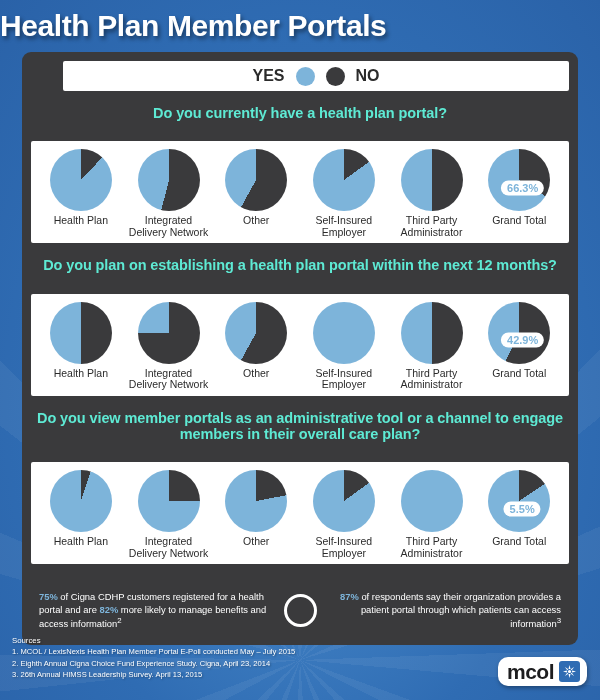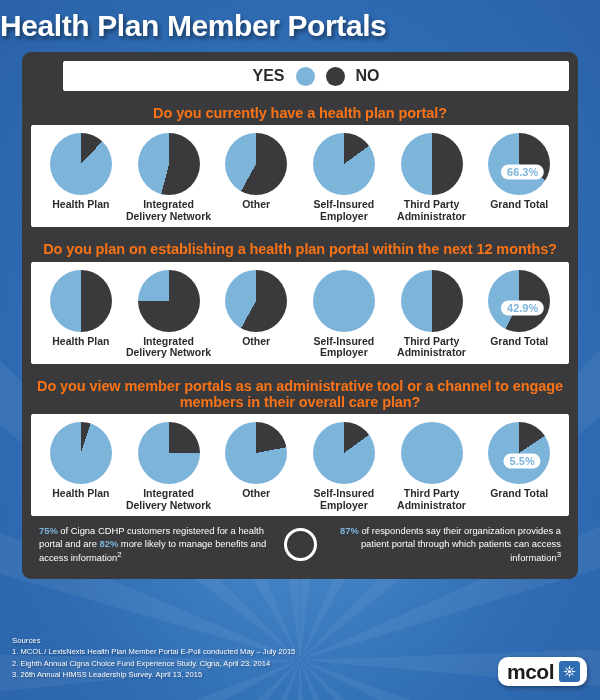--- a/index.html
+++ b/index.html
@@ -35,48 +35,48 @@
   .legend {
     background:#ffffff; border-radius:2px;
     height:30px; display:flex; align-items:center; justify-content:center;
     gap:11px; color:#2b2b2b; font-weight:bold; font-size:16px;margin-left:32px;
   }
   .dot { width:19px; height:19px; border-radius:50%; display:inline-block; }
   .dot.yes { background:#7db4da; }
   .dot.no  { background:#3a3a3c; }
 
   .q-title {
-    color:#f97316; font-weight:bold; text-align:center;
-    font-size:14.5px; line-height:1.12; padding:7px 6px 4px 6px;
+    color:#5eead4; font-weight:bold; text-align:center;
+    font-size:14.5px; line-height:1.12; padding:7px 6px 20px 6px;
     letter-spacing:-0.1px;
   }
   .panel {
     background:#ffffff; border-radius:2px;
     padding:8px 6px 5px 6px;
   }
   .pies { display:flex; }
   .pie-cell { flex:1; display:flex; flex-direction:column; align-items:center; }
   .pie-wrap { position:relative; width:62px; height:62px; }
   .pie {
     width:62px; height:62px; border-radius:50%;
   }
   .badge {
     position:absolute; left:50%; top:62%; transform:translate(-42%,-50%);
     background:#ffffff; color:#7db4da; font-weight:bold; font-size:11px;
     padding:1px 6px 2px 6px; border-radius:9px; white-space:nowrap;
   }
   .pie-label {
     margin-top:4px; text-align:center; color:#2b2b2b;
-    font-size:10.5px; font-weight:bold; line-height:1.1;
+    font-size:10.5px; font-weight:normal; line-height:1.1;
   }
   .section { margin-top:7px; }
 
   .stats {
     display:flex; align-items:center; justify-content:space-between;
-    padding:9px 8px 6px 8px; gap:6px;
+    padding:27px 8px 6px 8px; gap:6px;
   }
   .stat { color:#ffffff; font-size:9.4px; line-height:1.32; flex:1; }
   .stat.left { text-align:left; }
   .stat.right { text-align:right; }
   .hl { color:#7db4da; font-weight:bold; }
   .ring {
     width:33px; height:33px; border-radius:50%;
     border:3px solid #ffffff; flex:0 0 auto;
   }
 

